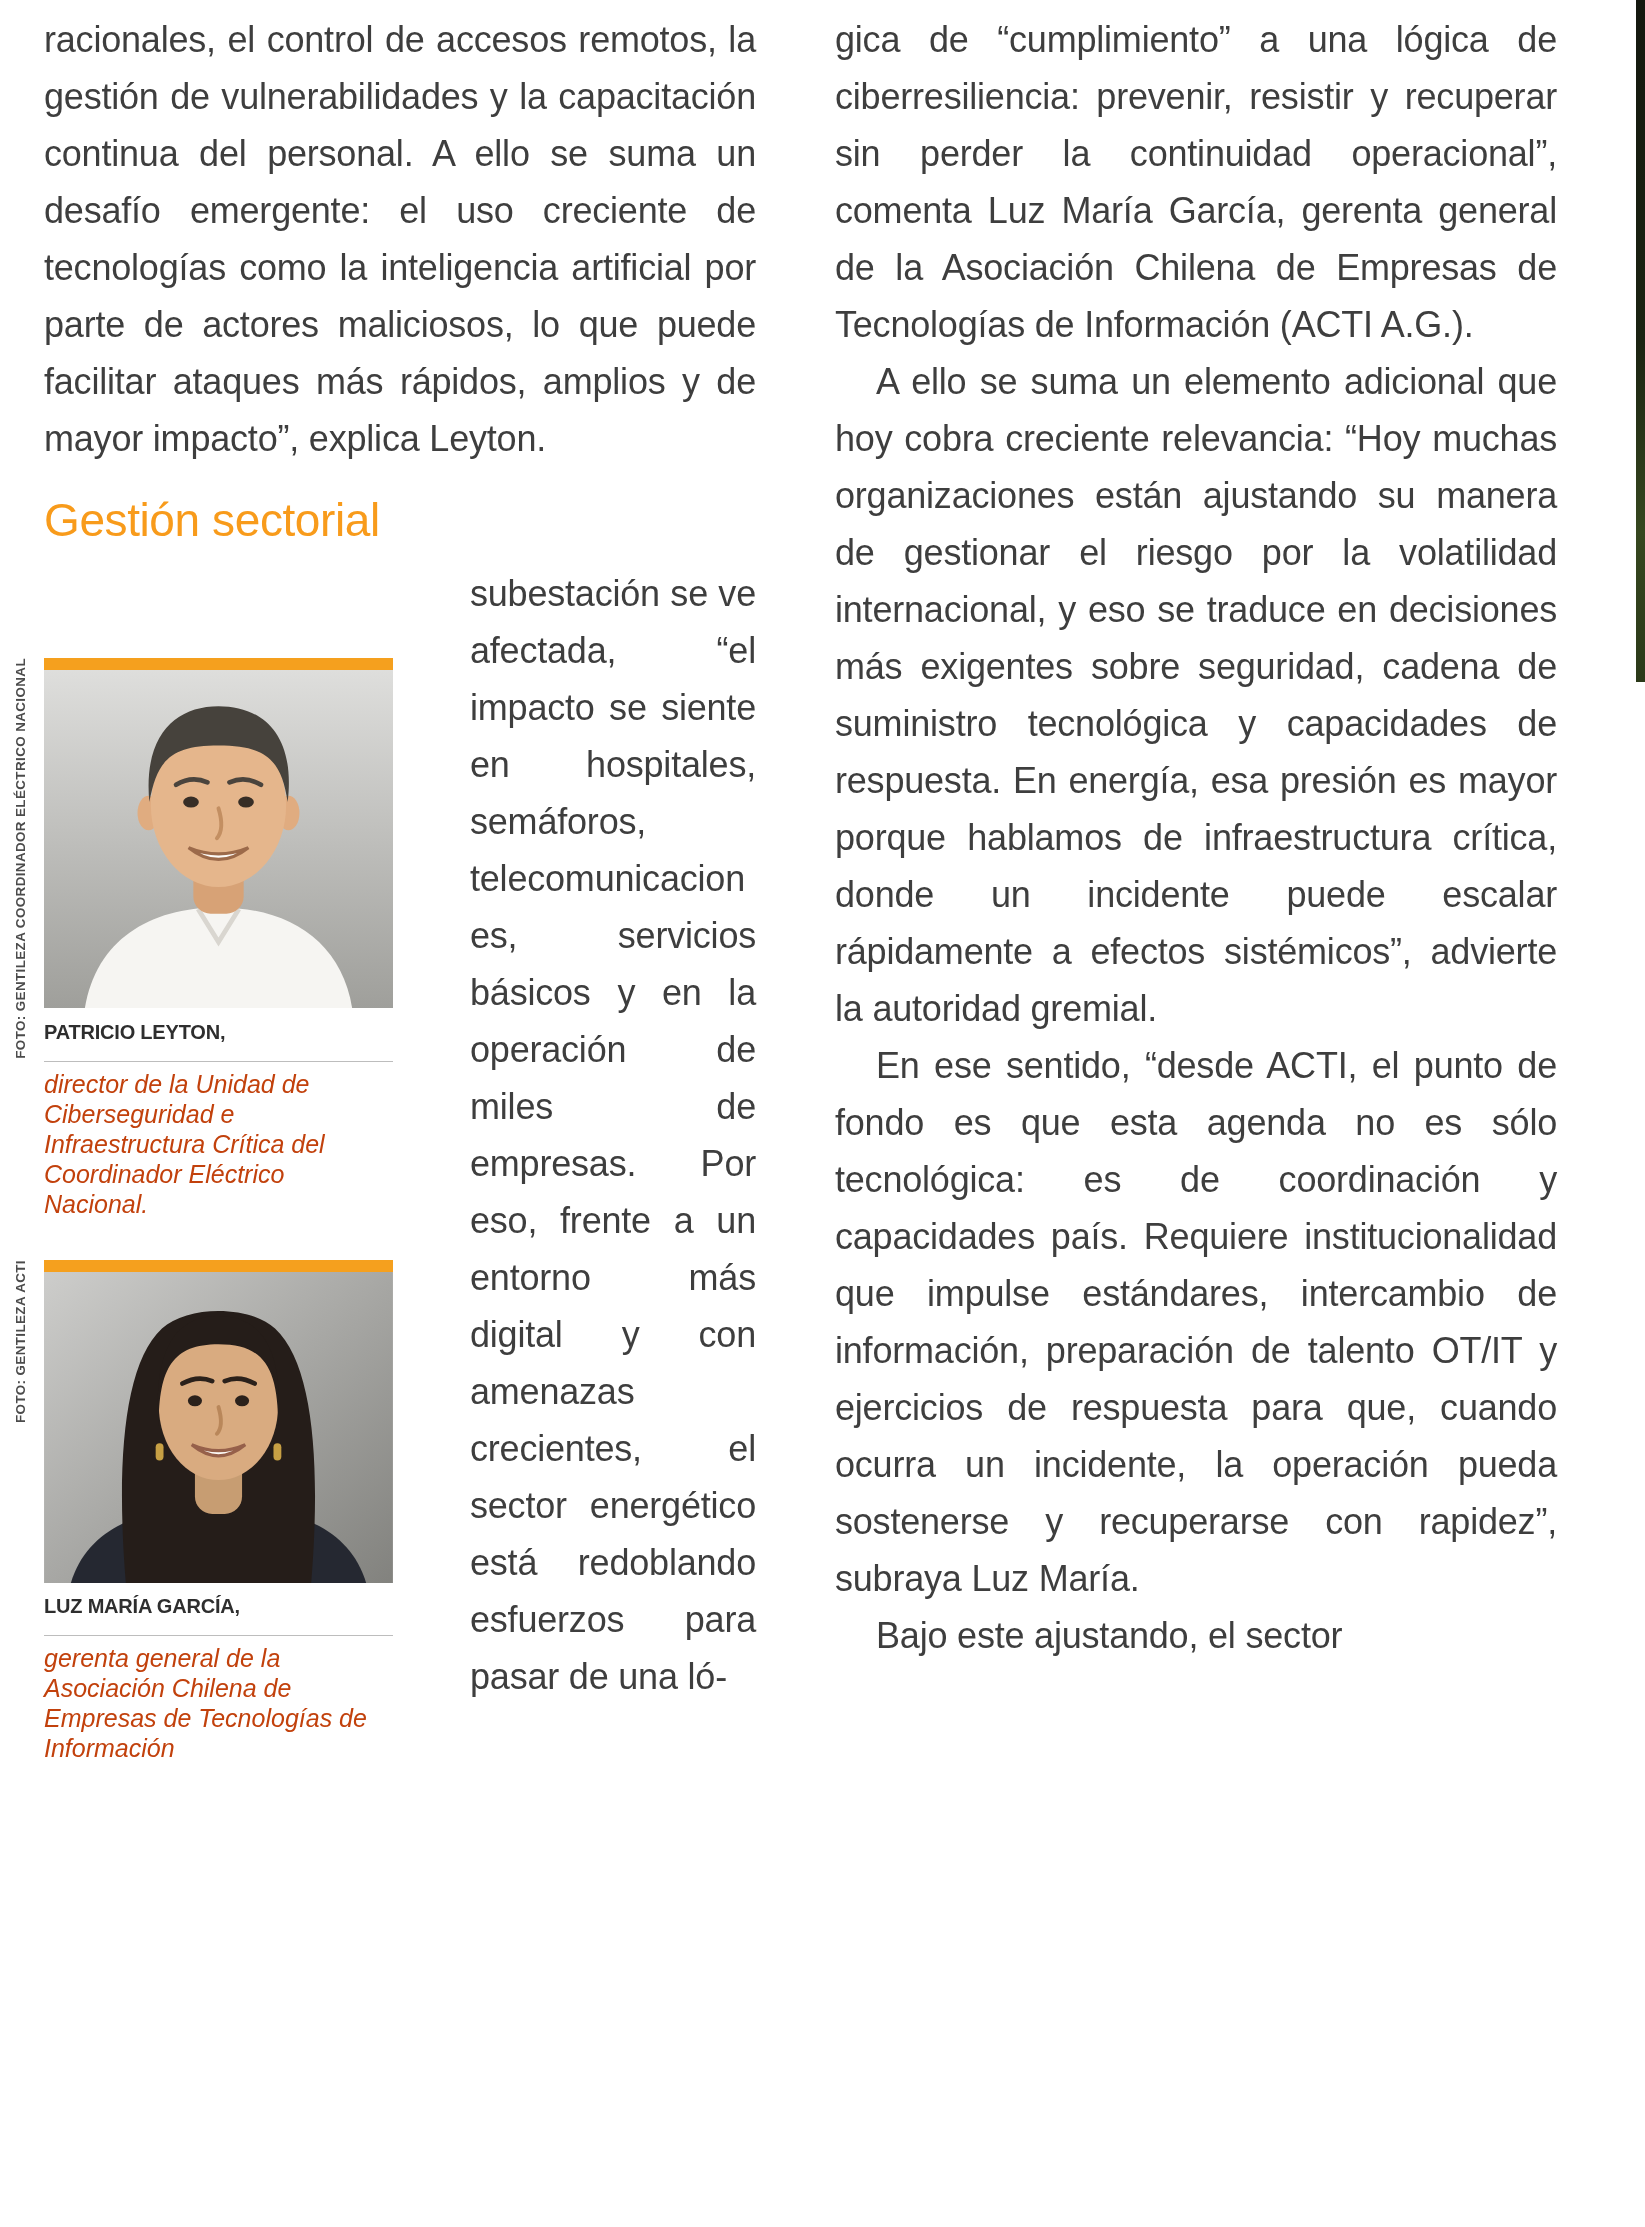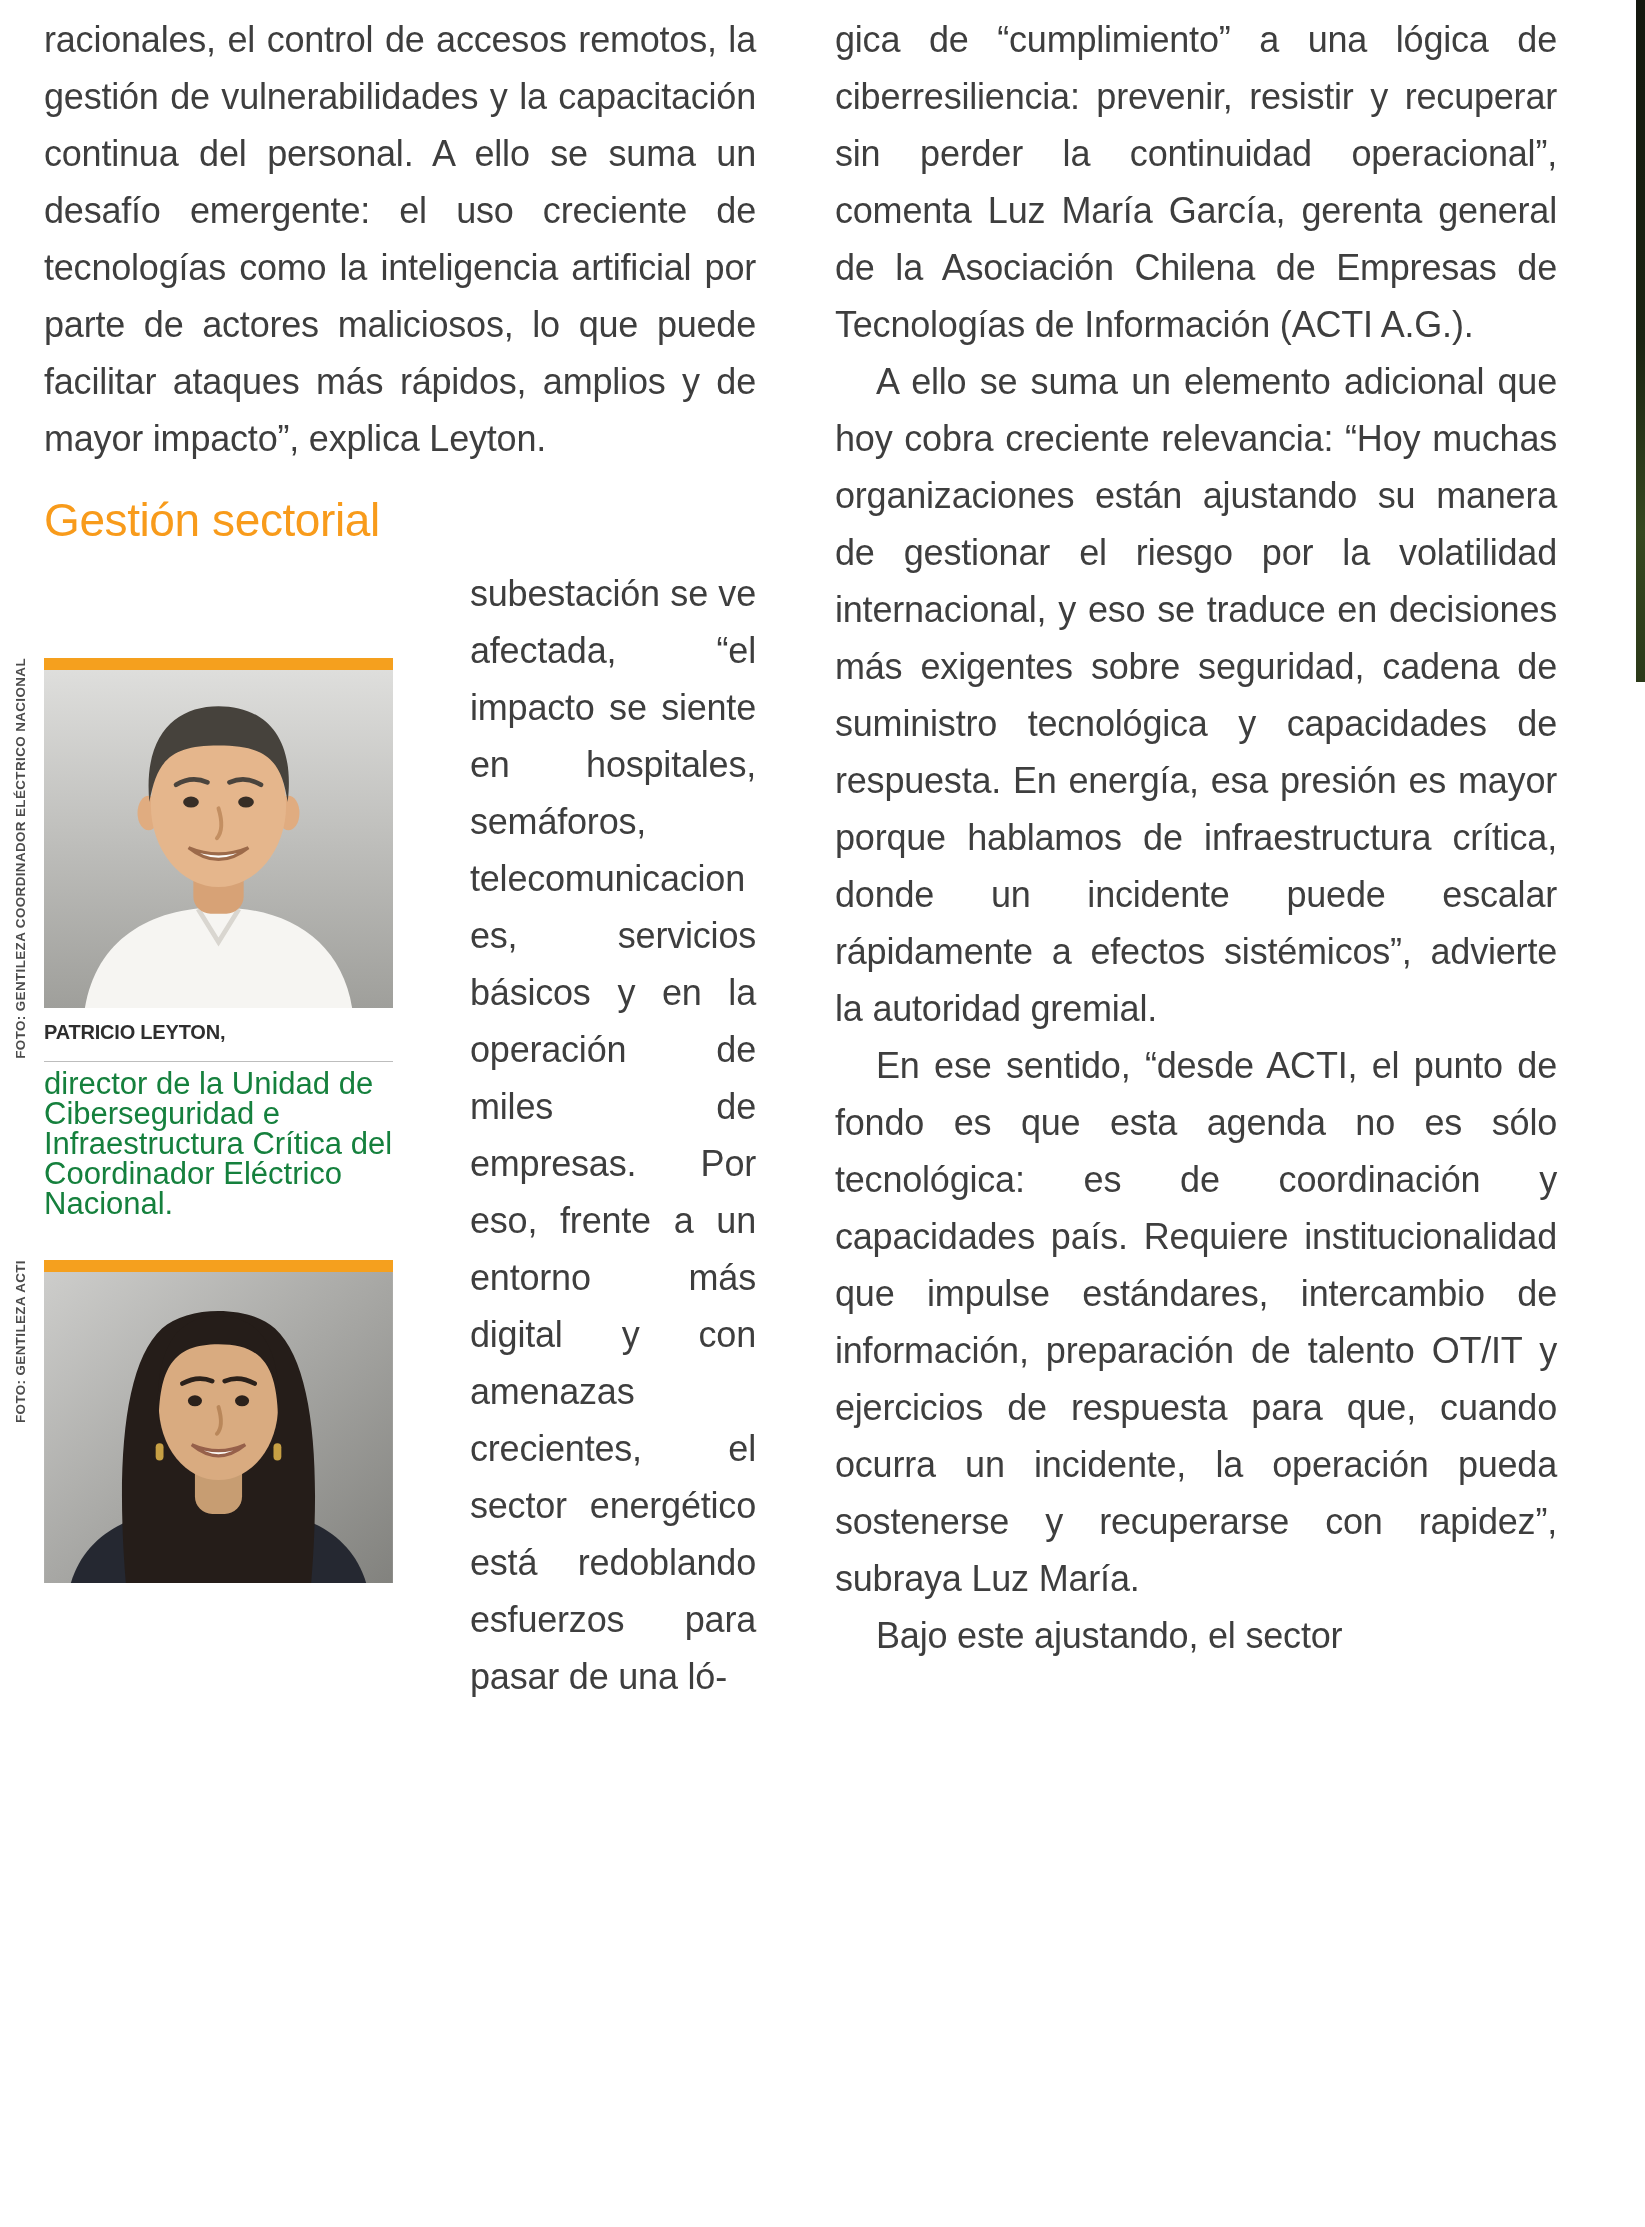--- a/index.html
+++ b/index.html
@@ -76,24 +76,25 @@
   .caption { margin-top: 12.6px; width: 349px; }
   .cap-name {
     font-size: 20px;
     font-weight: bold;
     color: #2e2e2e;
     letter-spacing: -0.2px;
     padding-bottom: 17px;
     border-bottom: 1.6px solid #bdbdbd;
   }
   .cap-text {
-    font-size: 31px;
+    font-size: 25px;
     line-height: 30px;
-    color: #15803d;
+    color: #c2410c;
     padding-top: 7px;
+    font-style: italic;
   }
 </style>
 </head>
 <body>
 
 <div class="edge-strip"></div>
 
 <div class="content">
 
   <div class="col col-left">
@@ -182,20 +183,24 @@
 
                 <path d="M222 172 q7 24 -2 34" stroke="#b9875a" stroke-width="5" fill="none" stroke-linecap="round"></path>
 
                 <path d="M188 220 q34 28 68 0 q-34 15 -68 0 Z" fill="#fdfbf8" stroke="#96604a" stroke-width="4"></path>
 
                 <rect x="142" y="218" width="10" height="22" rx="5" fill="#c7a044"></rect>
                 <rect x="292" y="218" width="10" height="22" rx="5" fill="#c7a044"></rect>
               </svg>
             </div>
           </figure>
+          <div class="caption">
+            <div class="cap-name">LUZ MARÍA GARCÍA,</div>
+            <div class="cap-text">gerenta general de la Asociación Chilena de Empresas de Tecnologías de Información</div>
+          </div>
         </div>
 
       </div>
 
       <div class="narrow-col">
         <p class="body">subestación se ve afectada, “el impacto se siente en hospitales, semáforos, telecomunicaciones, servicios básicos y en la operación de miles de empresas. Por eso, frente a un entorno más digital y con amenazas crecientes, el sector energético está redoblando esfuerzos para pasar de una ló-</p>
       </div>
 
     </div>
   </div>

